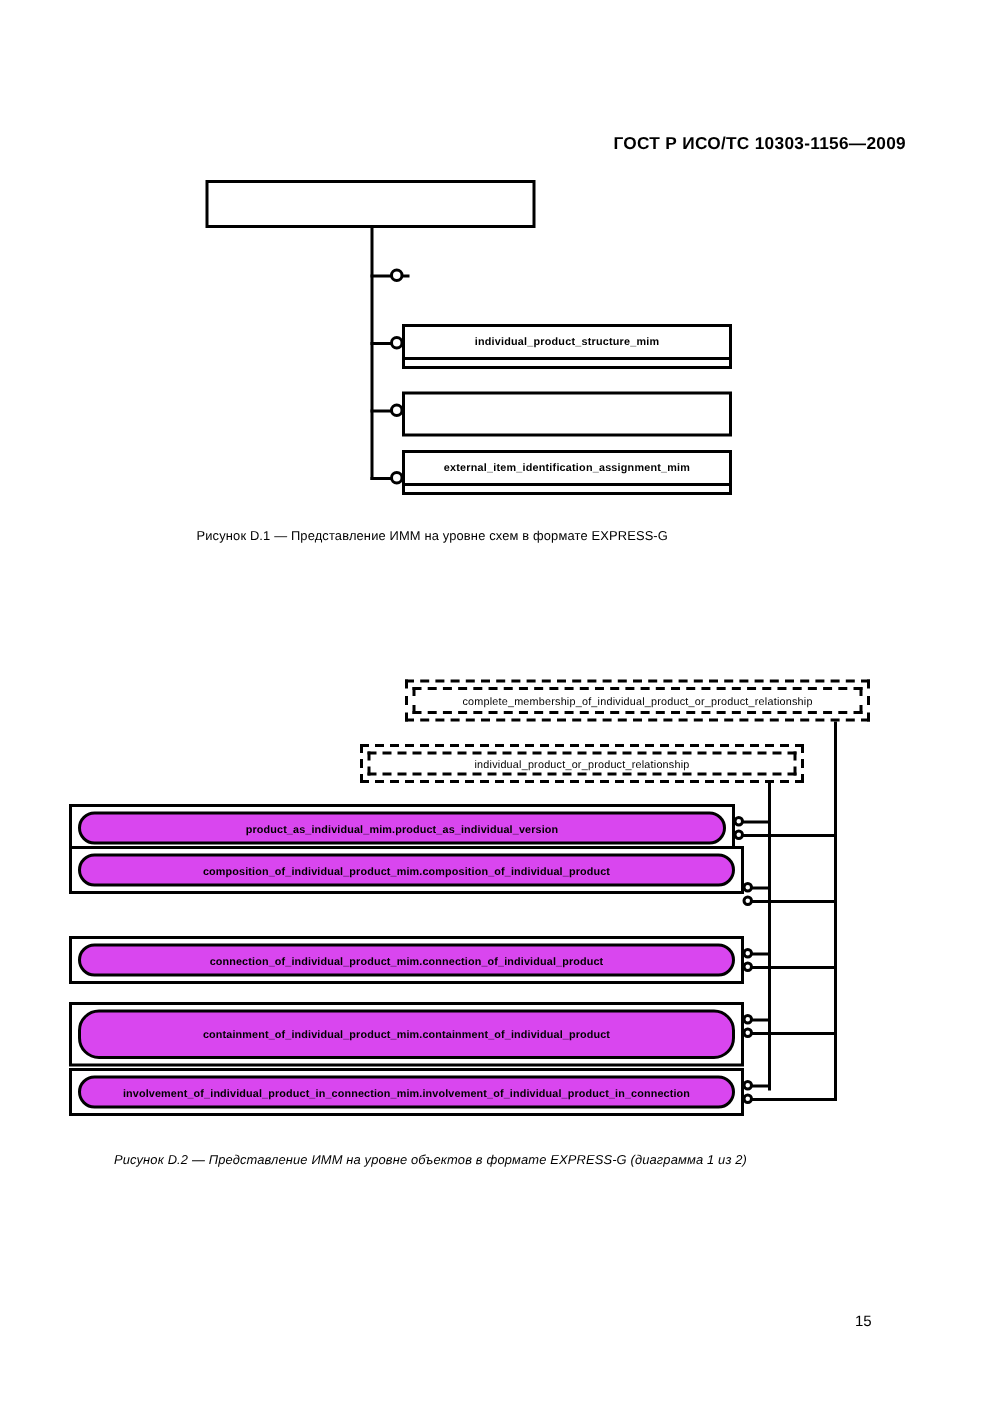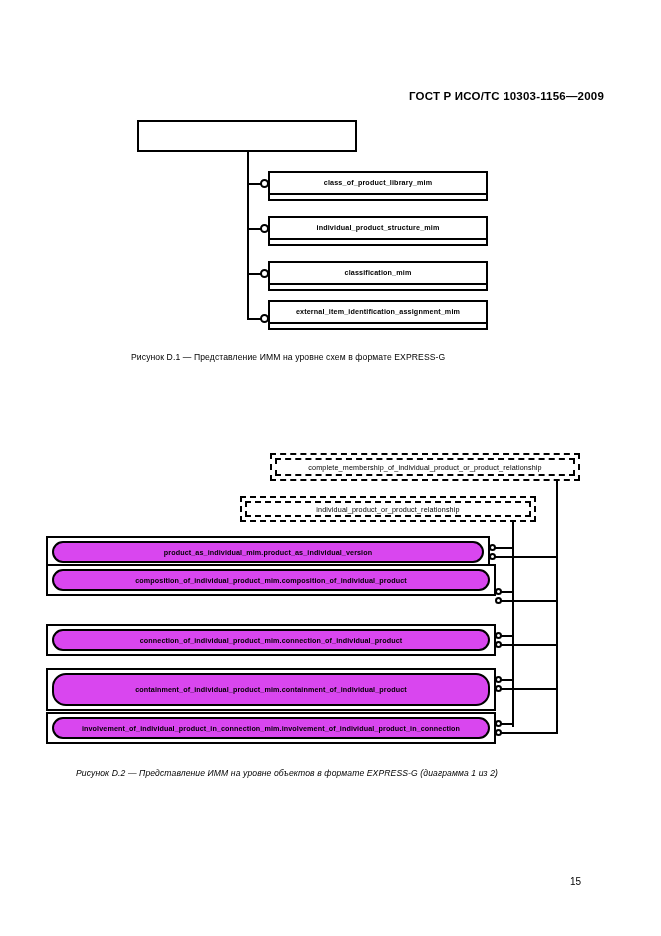--- a/index.html
+++ b/index.html
@@ -171,38 +171,33 @@
 
     <div class="schema-box" style="left:137px; top:92px; width:220px; height:32px;">
       <div class="strip"></div>
     </div>
 
     <div class="vline" style="left:247px; top:124px; height:168px;"></div>
 
     <div class="hline" style="left:247px; top:155px; width:14px;"></div>
     <div class="conn-circle" style="left:260px; top:151px;"></div>
     <div class="hline" style="left:268px; top:155px; width:5px;"></div>
-    <div class="schema-box" style="left:268px; top:143px; width:220px; height:30px;">
-      <div class="title">class_of_product_library_mim</div>
-      <div class="strip"></div>
-    </div>
 
     <div class="hline" style="left:247px; top:200px; width:14px;"></div>
     <div class="conn-circle" style="left:260px; top:196px;"></div>
     <div class="hline" style="left:268px; top:200px; width:5px;"></div>
     <div class="schema-box" style="left:268px; top:188px; width:220px; height:30px;">
       <div class="title">individual_product_structure_mim</div>
       <div class="strip"></div>
     </div>
 
     <div class="hline" style="left:247px; top:245px; width:14px;"></div>
     <div class="conn-circle" style="left:260px; top:241px;"></div>
     <div class="hline" style="left:268px; top:245px; width:5px;"></div>
     <div class="schema-box" style="left:268px; top:233px; width:220px; height:30px;">
-      <div class="title">classification_mim</div>
       <div class="strip"></div>
     </div>
 
     <div class="hline" style="left:247px; top:290px; width:14px;"></div>
     <div class="conn-circle" style="left:260px; top:286px;"></div>
     <div class="hline" style="left:268px; top:290px; width:5px;"></div>
     <div class="schema-box" style="left:268px; top:272px; width:220px; height:30px;">
       <div class="title">external_item_identification_assignment_mim</div>
       <div class="strip"></div>
     </div>

